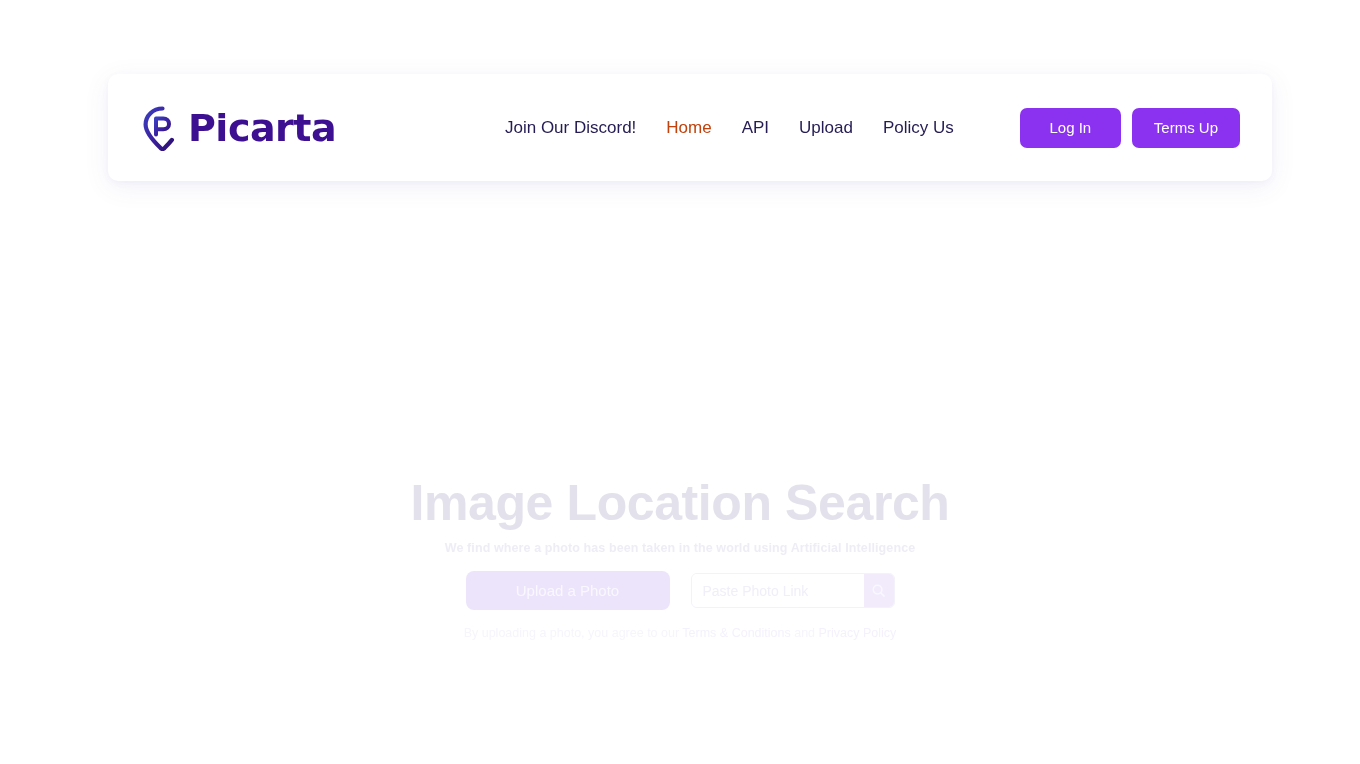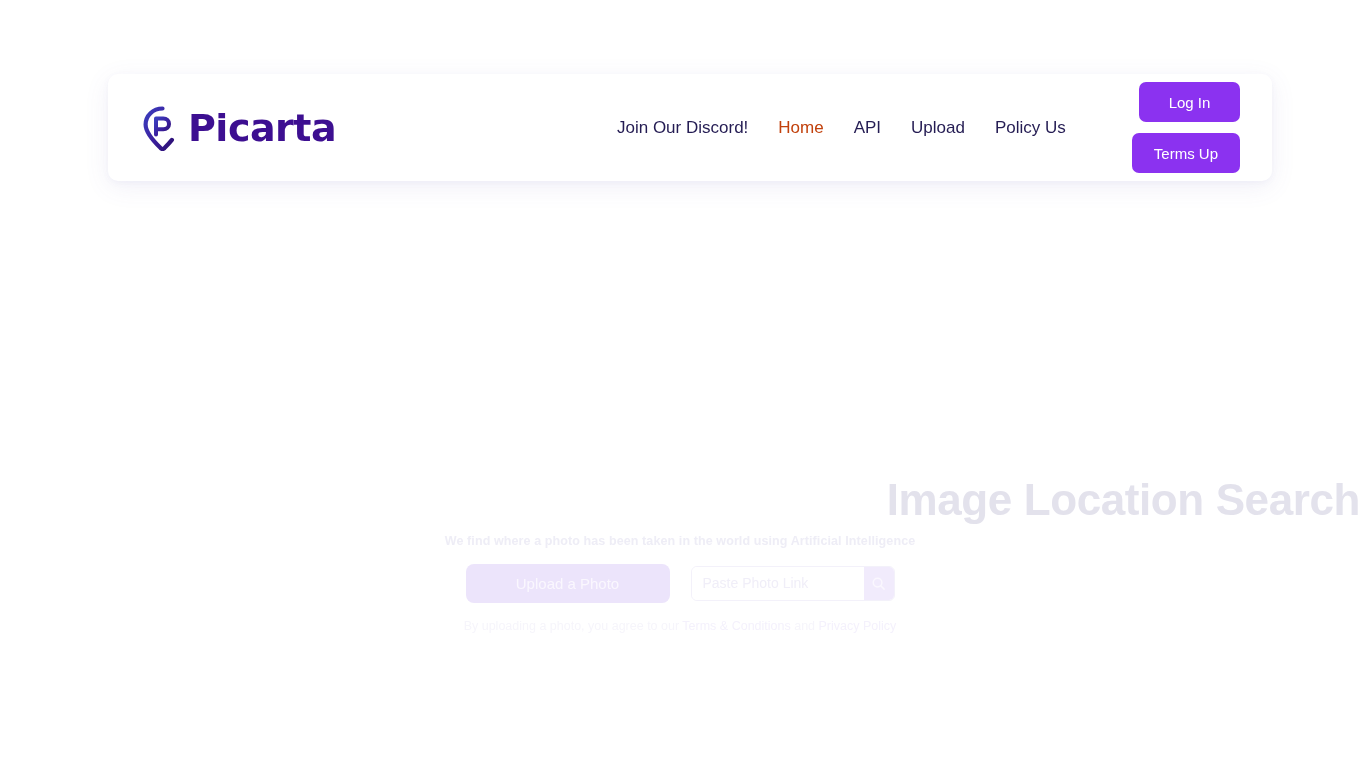--- a/index.html
+++ b/index.html
@@ -49,23 +49,22 @@
   .nav-link {
     font-size: 17px;
     color: #241c53;
     text-decoration: none;
     white-space: nowrap;
     cursor: pointer;
   }
   .nav-link.active { color: #c2410c; }
 
   .auth {
-    display: flex; align-items: flex-end; gap: 11px;
+    display: flex; align-items: flex-start; gap: 11px;
     margin-left: 36px;
-    flex-direction: column;
   }
   .btn-auth {
     background: #8b32f0;
     color: #ffffff;
     font-size: 15px;
     border: none;
     border-radius: 7px;
     padding: 0 22px;
     height: 40px;
     min-width: 101px;
@@ -73,26 +72,25 @@
     font-family: "Liberation Sans", sans-serif;
   }
 
   
   .hero {
     position: absolute;
     left: 0; right: 0; top: 430px;
     text-align: center;
   }
   .hero-title {
-    font-size: 44px;
+    font-size: 50px;
     font-weight: bold;
     color: #e3e2ec;
     letter-spacing: -0.4px;
     line-height: 1.18;
-    text-align: right;
   }
   .hero-sub {
     margin-top: 8px;
     font-size: 12.5px;
     font-weight: bold;
     color: #eeedf6;
     letter-spacing: 0.1px;
   }
 
   .hero-actions {

